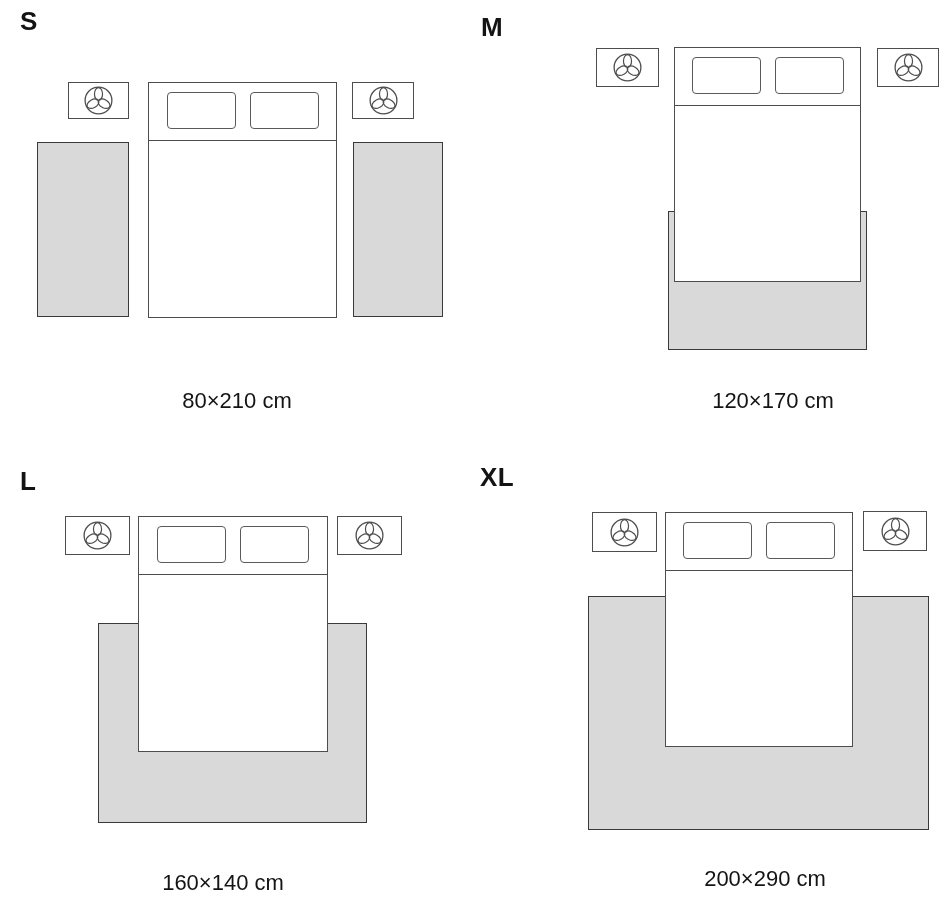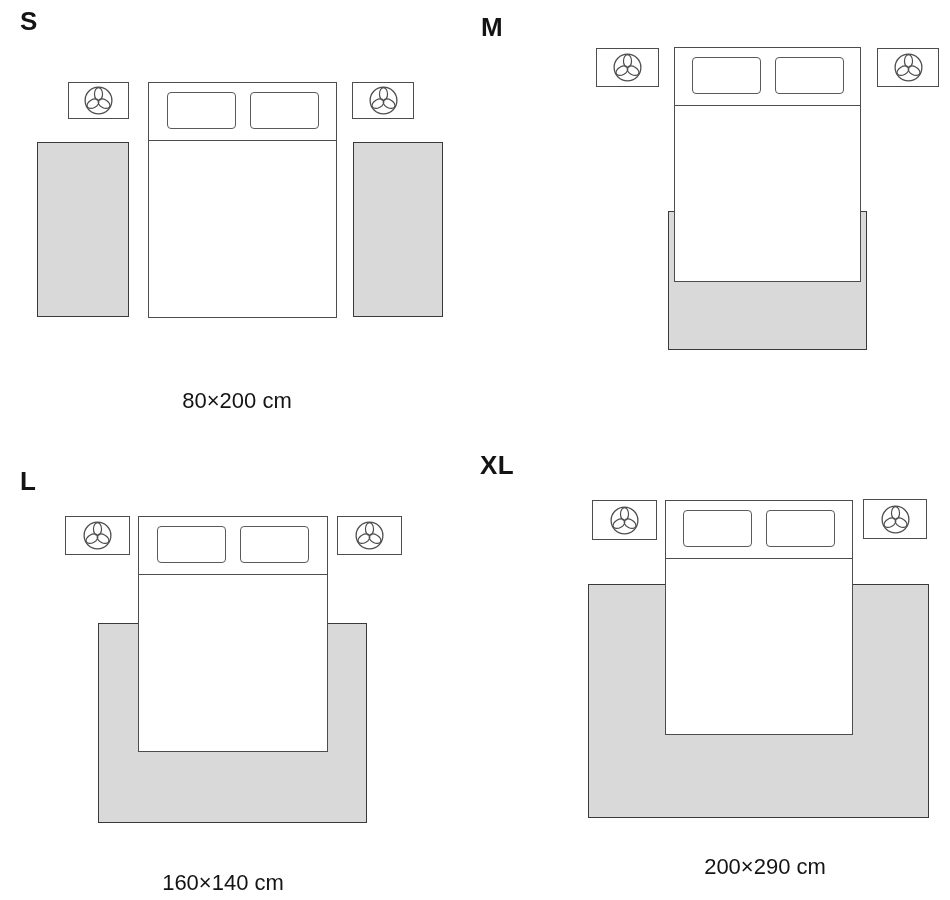--- a/index.html
+++ b/index.html
@@ -12,21 +12,21 @@
   *{margin:0;padding:0;box-sizing:border-box;}
   html,body{background:var(--bg,#fff);}
   body{font-family:"Liberation Sans","DejaVu Sans",sans-serif;color:var(--text-color,#141414);}
   .canvas{
     position:relative;width:950px;height:900px;background:var(--bg,#fff);overflow:hidden;
   }
   .panel{position:absolute;width:475px;height:450px;}
   .panel-s{left:0;top:0;}
   .panel-m{left:475px;top:0;}
   .panel-l{left:0;top:450px;}
-  .panel-xl{left:475px;top:434px;}
+  .panel-xl{left:475px;top:446px;}
 
   .size-label{
     position:absolute;font-size:26px;font-weight:700;line-height:1;color:var(--text-color,#141414);
     letter-spacing:0.5px;
   }
   .panel-s .size-label{left:20px;top:8px;}
   .panel-m .size-label{left:6px;top:14px;}
   .panel-l .size-label{left:20px;top:18px;}
   .panel-xl .size-label{left:5px;top:18px;}
 
@@ -118,21 +118,21 @@
           </svg>
       </div>
       <div class="bed bed-s">
         <div class="headboard">
           <div class="pillow"></div>
           <div class="pillow"></div>
         </div>
       </div>
     </div>
     <h2 class="size-label">S</h2>
-    <div class="caption">80×200 cm</div>
+    <div class="caption">80×210 cm</div>
   </section>
 
   <section class="panel panel-m">
     <div class="diagram">
       <div class="rug rug-m"></div>
       <div class="nightstand ns-m-left">
         <svg class="plant" width="33" height="33">
             <use href="#plant-sym"></use>
           </svg>
       </div>
@@ -142,20 +142,21 @@
           </svg>
       </div>
       <div class="bed bed-m">
         <div class="headboard">
           <div class="pillow"></div>
           <div class="pillow"></div>
         </div>
       </div>
     </div>
     <h2 class="size-label">M</h2>
+    <div class="caption">120×170 cm</div>
   </section>
 
   <section class="panel panel-l">
     <div class="diagram">
       <div class="rug rug-l"></div>
       <div class="nightstand ns-l-left">
         <svg class="plant" width="33" height="33">
             <use href="#plant-sym"></use>
           </svg>
       </div>

